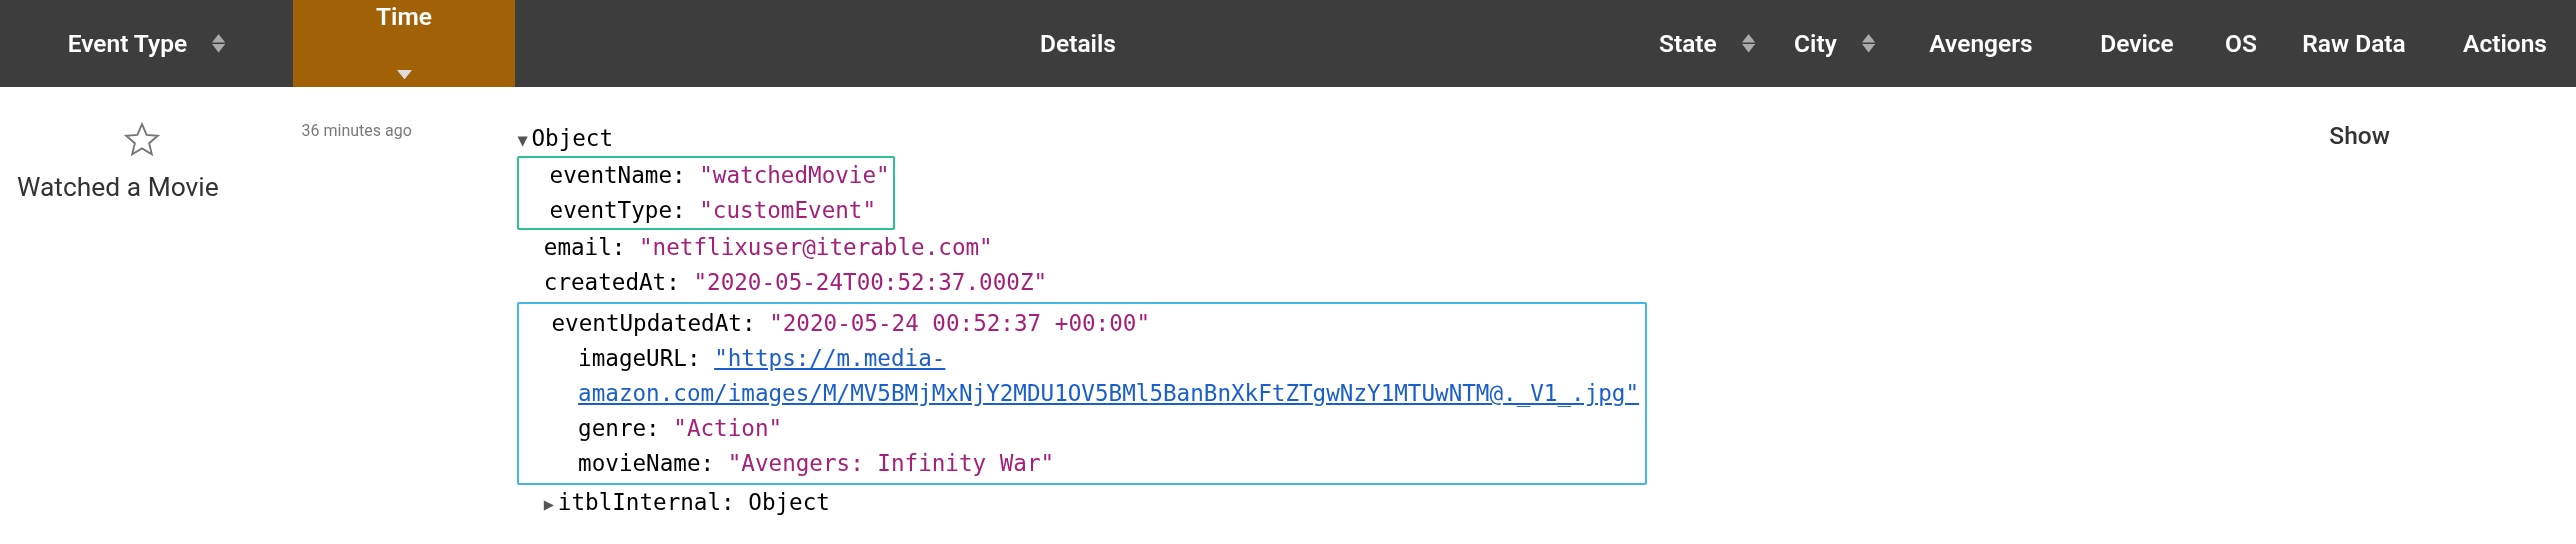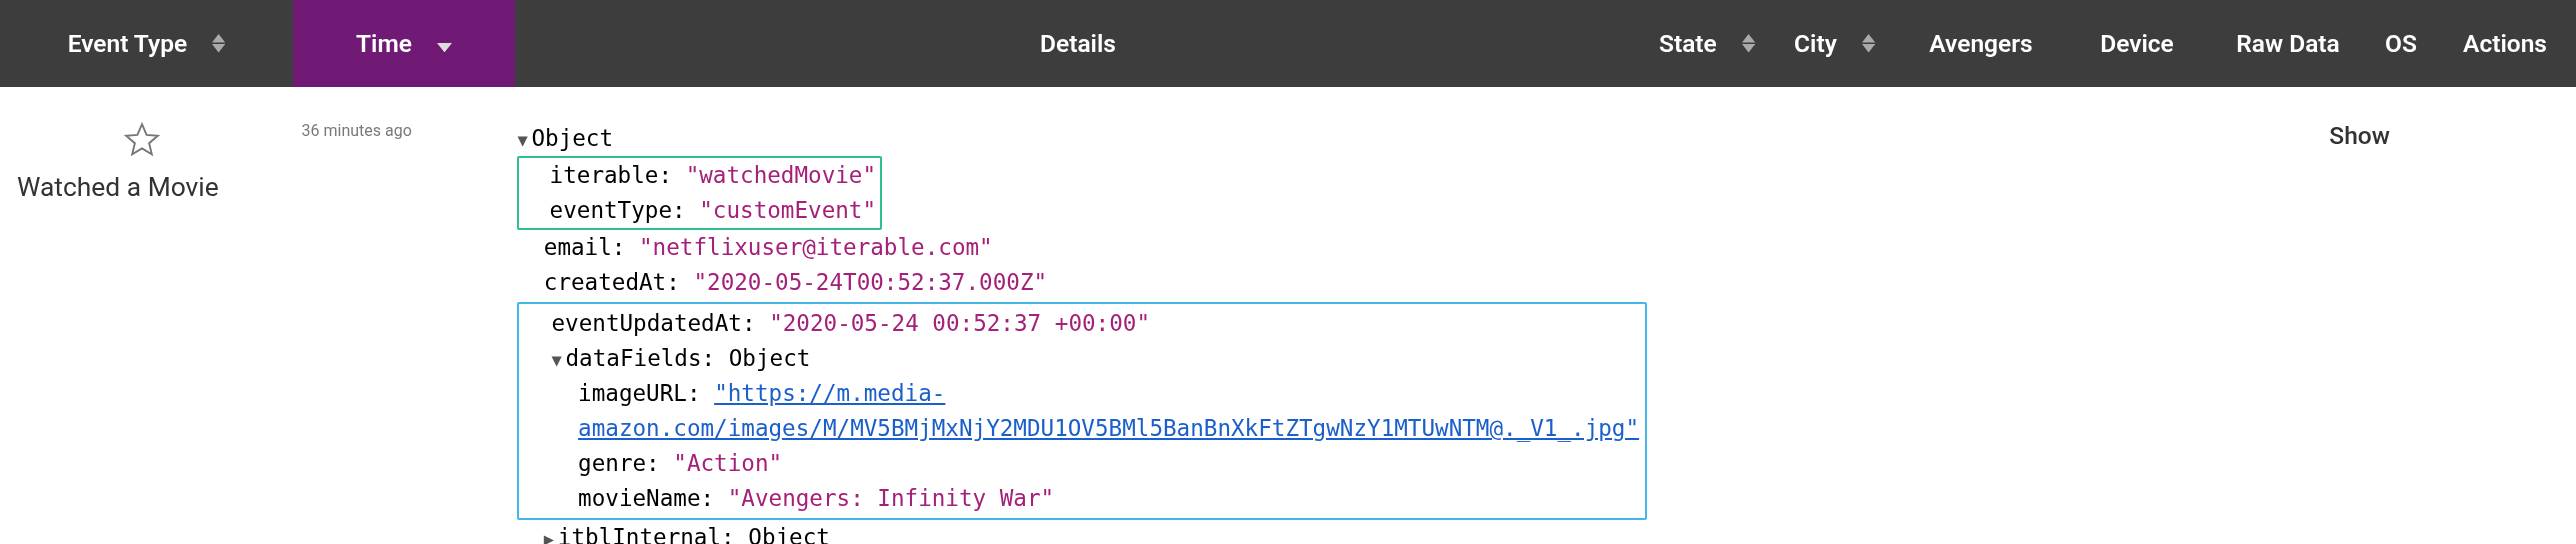--- a/index.html
+++ b/index.html
@@ -19,21 +19,21 @@
   }
   .header-col {
     display: flex;
     align-items: center;
     justify-content: center;
     gap: 25px;
     padding: 0 11px;
     white-space: nowrap;
   }
   .col-event-type { width: 293px; }
-  .col-time { width: 222px; background: #701a75; }
+  .col-time { width: 222px; background: #a16207; flex-direction: column; }
   .col-details { flex: 1; }
   .col-city { width: 123px; }
   .col-state { width: 132px; }
   .col-browser { width: 170px; }
   .col-device { width: 142px; }
   .col-os { width: 66px; }
   .col-rawdata { width: 160px; }
   .col-actions { width: 142px; }
 
   .sort-icon { display: inline-flex; flex-direction: column; gap:1.9px; }
@@ -130,52 +130,51 @@
           <polygon points="0,0 14,0 7,9" fill="#aaa"></polygon>
         </svg>
     </span>
   </div>
   <div class="header-col col-browser">
     <span>Avengers</span>
   </div>
   <div class="header-col col-device">
     <span>Device</span>
   </div>
+  <div class="header-col col-os">
+    <span>OS</span>
+  </div>
   <div class="header-col col-rawdata">
     <span>Raw Data</span>
-  </div>
-  <div class="header-col col-os">
-    <span>OS</span>
   </div>
   <div class="header-col col-actions">
     <span>Actions</span>
   </div>
 </div>
 
 <div class="row">
   <div class="cell cell-event-type">
     <svg class="star-icon" width="38" height="38" viewBox="0 0 24 24" fill="none" stroke="#777" stroke-width="1.2">
       <polygon points="12,2 14.9,8.8 22,9.3 16.5,14 18.2,21 12,17.3 5.8,21 7.5,14 2,9.3 9.1,8.8"></polygon>
     </svg>
     <div class="event-name">Watched a Movie</div>
   </div>
   <div class="cell cell-time">
     <span>36 minutes ago</span>
   </div>
   <div class="cell cell-details mono">
     <div><span class="tri">▼</span><span class="obj">Object</span></div>
     <div class="hl-green">
-      <div class="indent1"><span class="key">iterable:</span> <span class="str">"watchedMovie"</span></div>
+      <div class="indent1"><span class="key">eventName:</span> <span class="str">"watchedMovie"</span></div>
       <div class="indent1"><span class="key">eventType:</span> <span class="str">"customEvent"</span></div>
     </div>
     <div class="indent1"><span class="key">email:</span> <span class="str">"netflixuser@iterable.com"</span></div>
     <div class="indent1"><span class="key">createdAt:</span> <span class="str">"2020-05-24T00:52:37.000Z"</span></div>
     <div class="hl-blue">
       <div class="indent1"><span class="key">eventUpdatedAt:</span> <span class="str">"2020-05-24 00:52:37 +00:00"</span></div>
-      <div class="indent1"><span class="tri">▼</span><span class="key">dataFields:</span> <span class="obj">Object</span></div>
       <div class="indent2"><span class="key">imageURL:</span> <span class="link">"https://m.media-amazon.com/images/M/MV5BMjMxNjY2MDU1OV5BMl5BanBnXkFtZTgwNzY1MTUwNTM@._V1_.jpg"</span></div>
       <div class="indent2"><span class="key">genre:</span> <span class="str">"Action"</span></div>
       <div class="indent2"><span class="key">movieName:</span> <span class="str">"Avengers: Infinity War"</span></div>
     </div>
     <div class="indent1"><span class="tri">▶</span><span class="key">itblInternal:</span> <span class="obj">Object</span></div>
   </div>
   <div class="cell cell-city"></div>
   <div class="cell cell-state"></div>
   <div class="cell cell-browser"></div>
   <div class="cell cell-device"></div>

